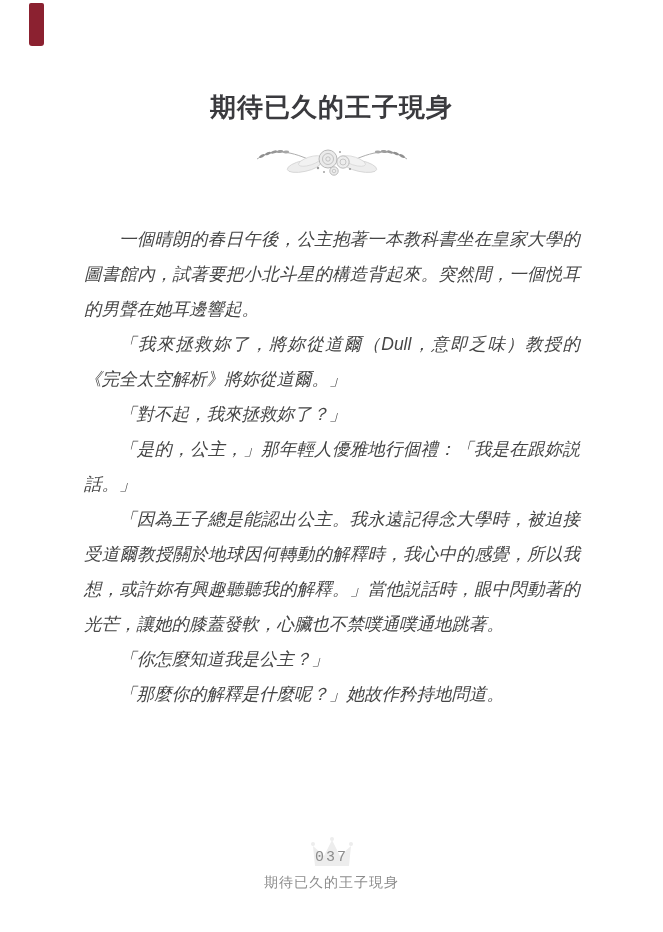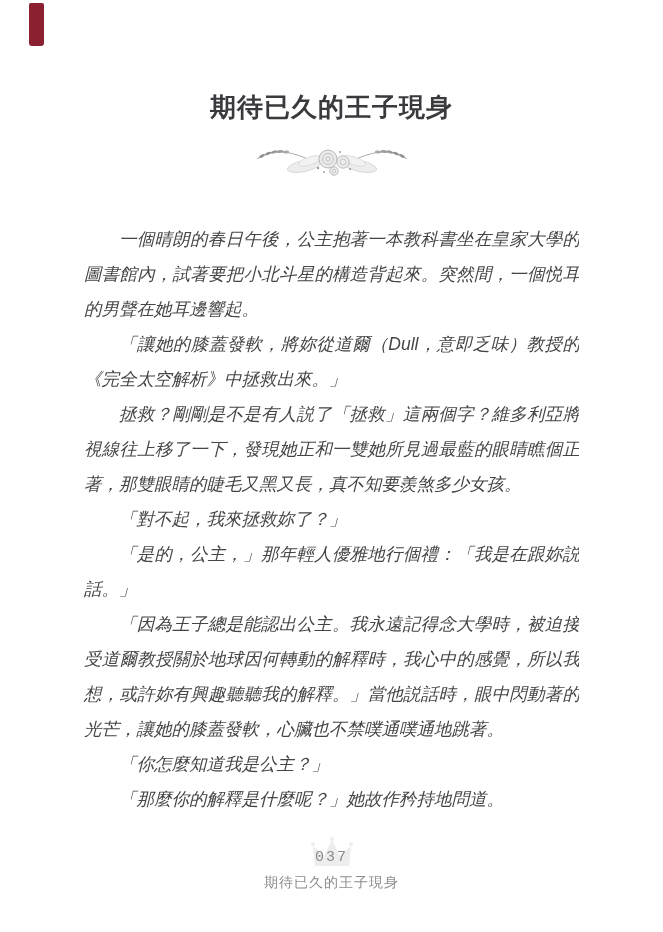--- a/index.html
+++ b/index.html
@@ -2,20 +2,21 @@
 <html><head>
 <meta charset="utf-8">
 <style>
   html,body{margin:0;padding:0;background:#ffffff;}
   .page{
     position:relative;
     width:579px;height:932px;
     background:#ffffff;
     overflow:hidden;
     font-family:"Liberation Sans","DejaVu Sans",sans-serif;
+    padding-left:44px;
   }
   
   .ribbon{
     position:absolute;left:29px;top:3px;
     width:15px;height:43px;
     background:#8b2130;
     border-radius:2px 2px 3px 3px;
   }
   .chapter-title{
     position:absolute;left:0;top:90px;width:663px;
@@ -106,22 +107,21 @@
         <circle cx="66" cy="25" r="1.2" fill="#9a9a9a"></circle>
         <circle cx="72" cy="29" r="1" fill="#a2a2a2"></circle>
         <circle cx="98" cy="26" r="1.1" fill="#9a9a9a"></circle>
         <circle cx="88" cy="9" r="1" fill="#a2a2a2"></circle>
       </g>
     </svg>
   </div>
 
   <div class="body-text">
     <p>一個晴朗的春日午後，公主抱著一本教科書坐在皇家大學的圖書館內，試著要把小北斗星的構造背起來。突然間，一個悦耳的男聲在她耳邊響起。</p>
-    <p>「讓她的膝蓋發軟，將妳從道爾（Dull，意即乏味）教授的《完全太空解析》中拯救出來。」</p>
-    <p>拯救？剛剛是不是有人説了「拯救」這兩個字？維多利亞將視線往上移了一下，發現她正和一雙她所見過最藍的眼睛瞧個正著，那雙眼睛的睫毛又黑又長，真不知要羨煞多少女孩。</p>
+    <p>「我來拯救妳了，將妳從道爾（Dull，意即乏味）教授的《完全太空解析》將妳從道爾。」</p>
     <p>「對不起，我來拯救妳了？」</p>
     <p>「是的，公主，」那年輕人優雅地行個禮：「我是在跟妳説話。」</p>
     <p>「因為王子總是能認出公主。我永遠記得念大學時，被迫接受道爾教授關於地球因何轉動的解釋時，我心中的感覺，所以我想，或許妳有興趣聽聽我的解釋。」當他説話時，眼中閃動著的光芒，讓她的膝蓋發軟，心臟也不禁噗通噗通地跳著。</p>
     <p>「你怎麼知道我是公主？」</p>
     <p>「那麼你的解釋是什麼呢？」她故作矜持地問道。</p>
   </div>
 
   <div class="folio">
     <svg class="crown" width="46" height="34" viewBox="0 0 46 34" xmlns="http://www.w3.org/2000/svg">
       <path d="M6,30 L4,10 L15,20 L23,4 L31,20 L42,10 L40,30 Z" fill="#ededed"></path>

